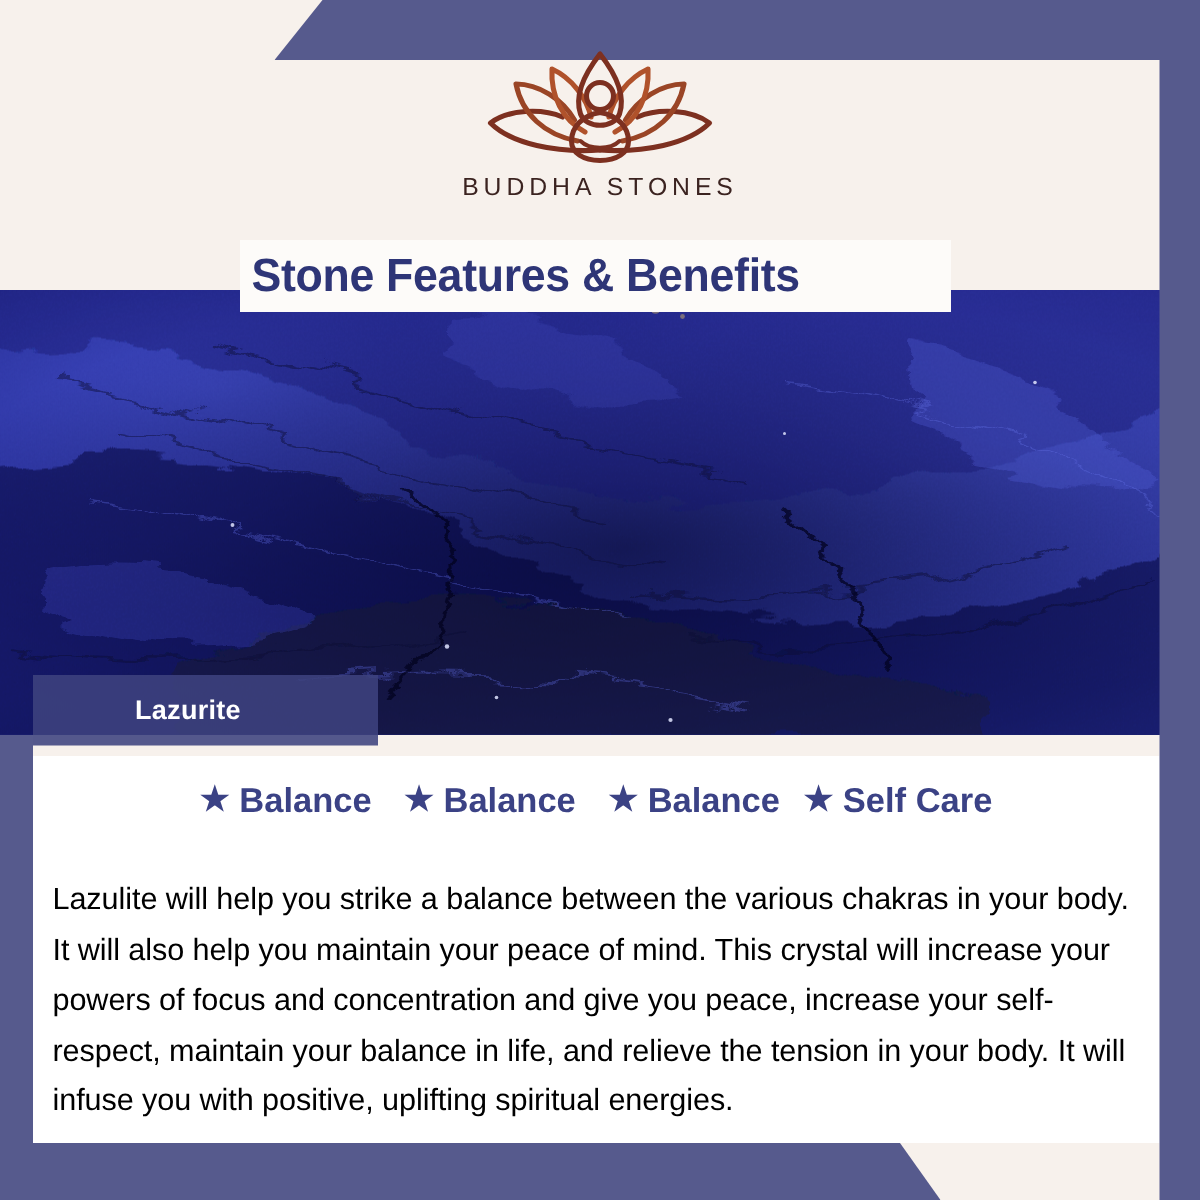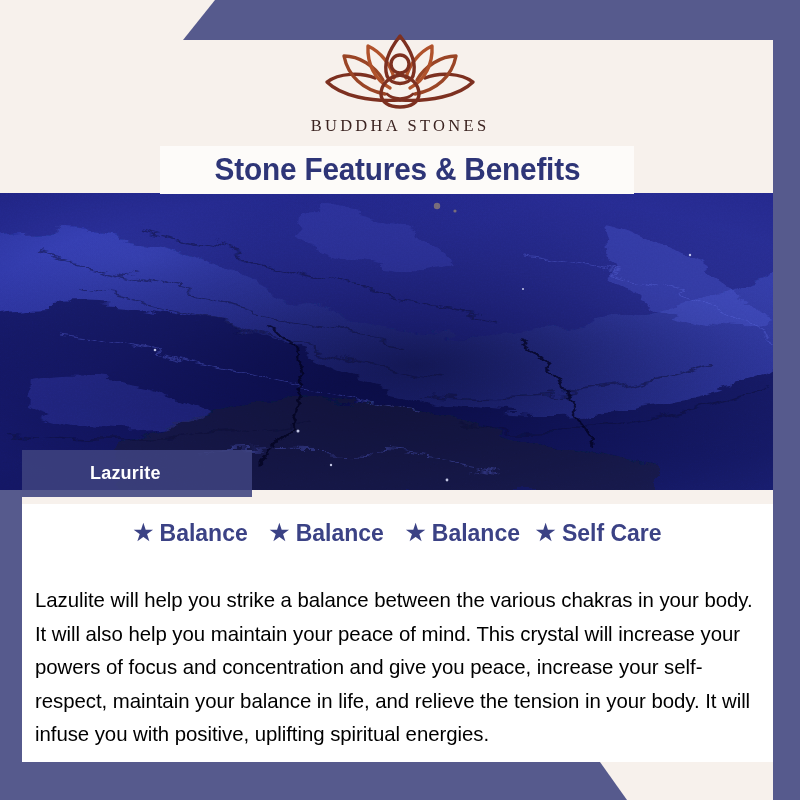--- a/index.html
+++ b/index.html
@@ -63,37 +63,36 @@
     top: 22px; left: 50%;
     transform: translateX(-50%);
     width: 260px;
     text-align: center;
     z-index: 5;
   }
   .logo-mark { display: block; margin: 0 auto; }
   .logo-word {
     display: block;
     margin-top: 2px;
-    font-family: Liberation Serif, serif;
+    font-family: Liberation Sans, sans-serif;
     font-size: 16.5px;
     letter-spacing: 3.3px;
     color: #3b2320;
     white-space: nowrap;
   }
 
   
   .title-band {
     position: absolute;
-    left: 160px; top: 146px;
+    left: 160px; top: 160px;
     width: 474px; height: 48px;
     background: #fdfbf9;
     z-index: 6;
     display: flex;
     align-items: center;
-    justify-content: center;
   }
   .title-text {
     font-family: "Liberation Sans Narrow", "Liberation Sans", sans-serif;
     font-weight: bold;
     font-size: 31px;
     letter-spacing: -0.2px;
     color: #2e3577;
     transform: scaleX(0.96);
     white-space: nowrap;
   }

